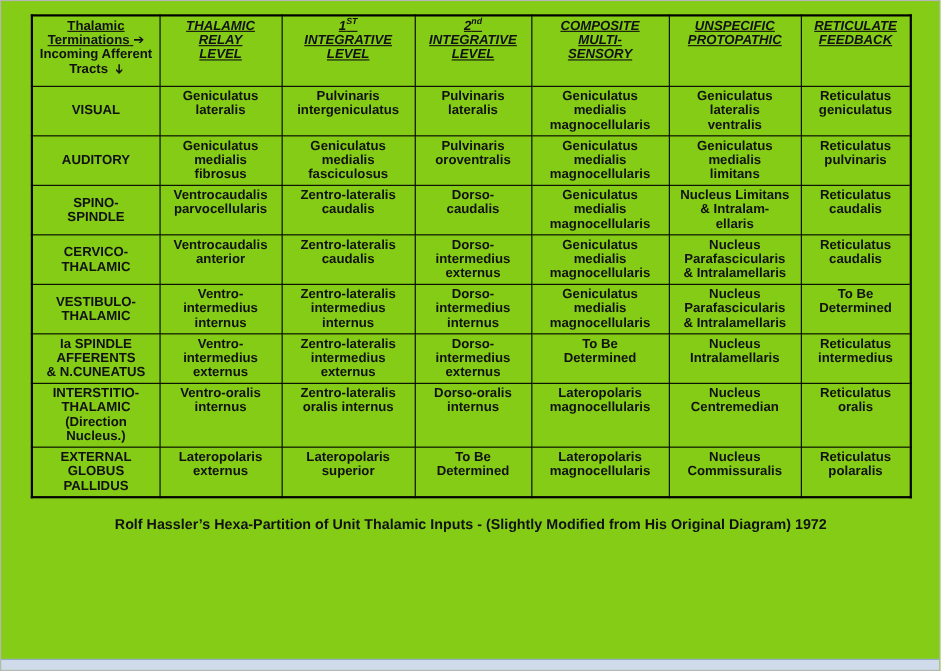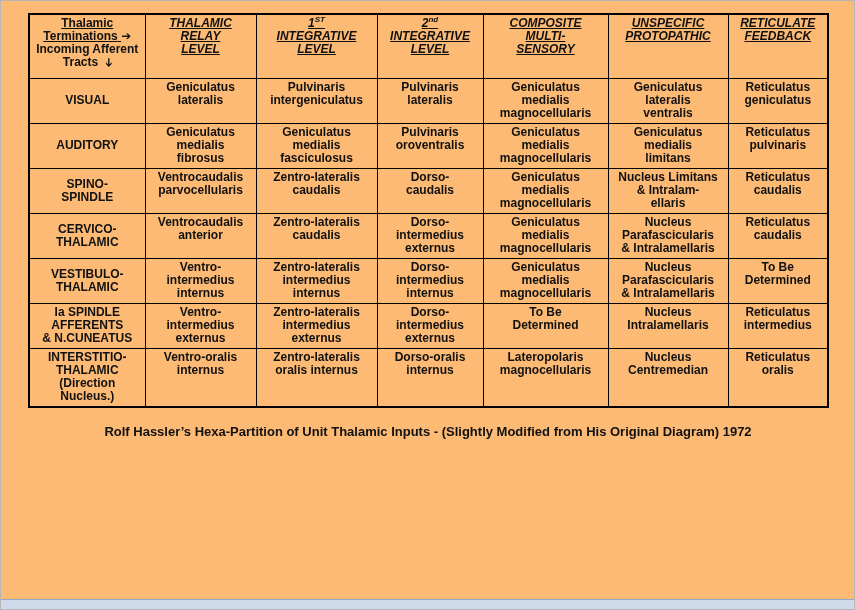--- a/index.html
+++ b/index.html
@@ -1,21 +1,21 @@
 <!DOCTYPE html>
 <html><head>
 <meta charset="utf-8">
 <style>
   html, body { margin: 0; padding: 0; background: #ffffff; }
   .page {
     position: relative;
     width: 855px;
     height: 610px;
     box-sizing: border-box;
-    background: #fdba74;
+    background: #84cc16;
     border: 1px solid #b6b6b6;
     font-family: "Liberation Sans", "DejaVu Sans", sans-serif;
     color: #111111;
     overflow: hidden;
   }
   table.grid {
     border-collapse: collapse;
     table-layout: fixed;
     width: 800px;
     margin: 12px 0 0 27px;
@@ -232,20 +232,37 @@
 oralis internus</td>
           <td class="cell pre">Dorso-oralis
 internus</td>
           <td class="cell pre">Lateropolaris
 magnocellularis</td>
           <td class="cell pre">Nucleus
 Centremedian</td>
           <td class="cell pre">Reticulatus
 oralis</td>
         </tr>
+        <tr>
+          <th scope="row" class="rowlabel pre">EXTERNAL
+GLOBUS
+PALLIDUS</th>
+          <td class="cell pre">Lateropolaris
+externus</td>
+          <td class="cell pre">Lateropolaris
+superior</td>
+          <td class="cell pre">To Be
+Determined</td>
+          <td class="cell pre">Lateropolaris
+magnocellularis</td>
+          <td class="cell pre">Nucleus
+Commissuralis</td>
+          <td class="cell pre">Reticulatus
+polaralis</td>
+        </tr>
       </tbody>
   </table>
 
   <div class="caption">Rolf Hassler’s Hexa-Partition of Unit Thalamic Inputs - (Slightly Modified from His Original Diagram) 1972</div>
 
   <div class="bottom-bar" style="background: rgb(207, 219, 234); border-top: 1px solid rgb(143, 169, 199);"></div>
 
 </div>
 
 </body></html>

